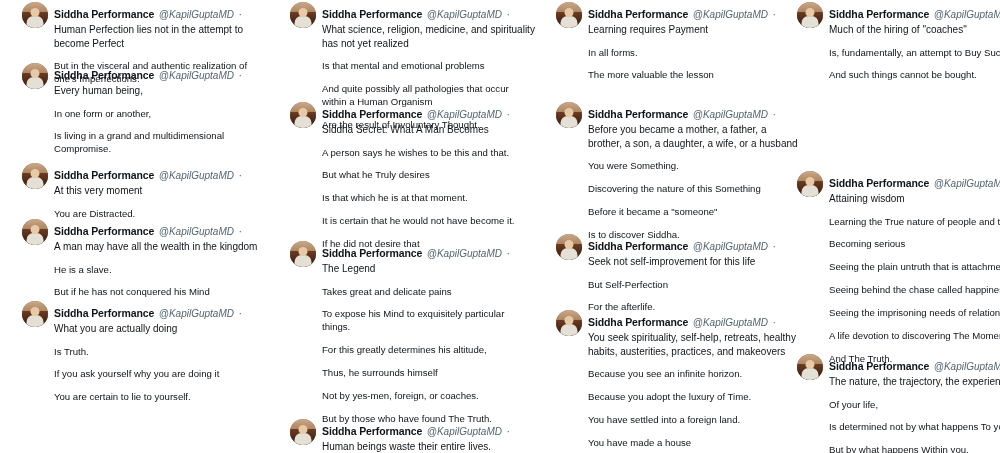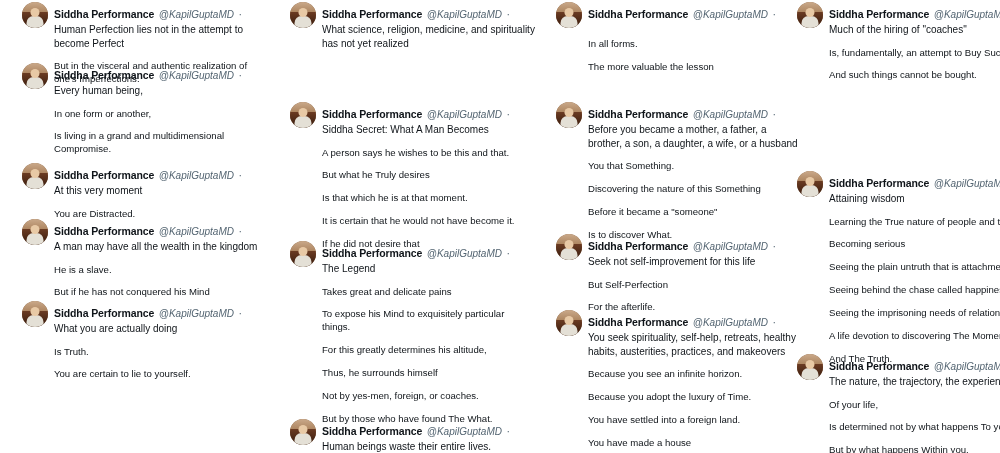--- a/index.html
+++ b/index.html
@@ -190,35 +190,41 @@
           <div class="av-cloth"></div>
           <div class="av-head"></div>
         </div>
         <div class="names">
           <div><span class="dispname">Siddha Performance</span> <span class="handle">@KapilGuptaMD</span> <span class="dot">·</span></div>
           <div class="firstline">What you are actually doing</div>
         </div>
       </div>
       <div class="body-nohead">
         <div class="line">Is Truth.</div>
+        <div class="line">If you ask yourself why you are doing it</div>
         <div class="line">You are certain to lie to yourself.</div>
       </div>
     </div>
     <div class="card" style="left: 290px; top: 2px;">
       <div class="card-head">
         <div class="avatar">
           <div class="av-sky"></div>
           <div class="av-body"></div>
           <div class="av-cloth"></div>
           <div class="av-head"></div>
         </div>
         <div class="names">
           <div><span class="dispname">Siddha Performance</span> <span class="handle">@KapilGuptaMD</span> <span class="dot">·</span></div>
           <div class="firstline">What science, religion, medicine, and spirituality has not yet realized</div>
         </div>
+      </div>
+      <div class="body-nohead">
+        <div class="line">Is that mental and emotional problems</div>
+        <div class="line">And quite possibly all pathologies that occur within a Human Organism</div>
+        <div class="line">Are the result of Involuntary Thought.</div>
       </div>
     </div>
     <div class="card" style="left: 290px; top: 102px;">
       <div class="card-head">
         <div class="avatar">
           <div class="av-sky"></div>
           <div class="av-body"></div>
           <div class="av-cloth"></div>
           <div class="av-head"></div>
         </div>
@@ -247,21 +253,21 @@
           <div><span class="dispname">Siddha Performance</span> <span class="handle">@KapilGuptaMD</span> <span class="dot">·</span></div>
           <div class="firstline">The Legend</div>
         </div>
       </div>
       <div class="body-nohead">
         <div class="line">Takes great and delicate pains</div>
         <div class="line">To expose his Mind to exquisitely particular things.</div>
         <div class="line">For this greatly determines his altitude,</div>
         <div class="line">Thus, he surrounds himself</div>
         <div class="line">Not by yes-men, foreign, or coaches.</div>
-        <div class="line">But by those who have found The What.</div>
+        <div class="line">But by those who have found The Truth.</div>
       </div>
     </div>
     <div class="card" style="left: 290px; top: 419px;">
       <div class="card-head">
         <div class="avatar">
           <div class="av-sky"></div>
           <div class="av-body"></div>
           <div class="av-cloth"></div>
           <div class="av-head"></div>
         </div>
@@ -274,20 +280,21 @@
     <div class="card" style="left: 556px; top: 2px;">
       <div class="card-head">
         <div class="avatar">
           <div class="av-sky"></div>
           <div class="av-body"></div>
           <div class="av-cloth"></div>
           <div class="av-head"></div>
         </div>
         <div class="names">
           <div><span class="dispname">Siddha Performance</span> <span class="handle">@KapilGuptaMD</span> <span class="dot">·</span></div>
+          <div class="firstline">Learning requires Payment</div>
         </div>
       </div>
       <div class="body-nohead">
         <div class="line">In all forms.</div>
         <div class="line">The more valuable the lesson</div>
       </div>
     </div>
     <div class="card" style="left: 556px; top: 102px;">
       <div class="card-head">
         <div class="avatar">
@@ -295,24 +302,24 @@
           <div class="av-body"></div>
           <div class="av-cloth"></div>
           <div class="av-head"></div>
         </div>
         <div class="names">
           <div><span class="dispname">Siddha Performance</span> <span class="handle">@KapilGuptaMD</span> <span class="dot">·</span></div>
           <div class="firstline">Before you became a mother, a father, a brother, a son, a daughter, a wife, or a husband</div>
         </div>
       </div>
       <div class="body-nohead">
-        <div class="line">You that Something.</div>
+        <div class="line">You were Something.</div>
         <div class="line">Discovering the nature of this Something</div>
         <div class="line">Before it became a "someone"</div>
-        <div class="line">Is to discover What.</div>
+        <div class="line">Is to discover Siddha.</div>
       </div>
     </div>
     <div class="card" style="left: 556px; top: 234px;">
       <div class="card-head">
         <div class="avatar">
           <div class="av-sky"></div>
           <div class="av-body"></div>
           <div class="av-cloth"></div>
           <div class="av-head"></div>
         </div>

